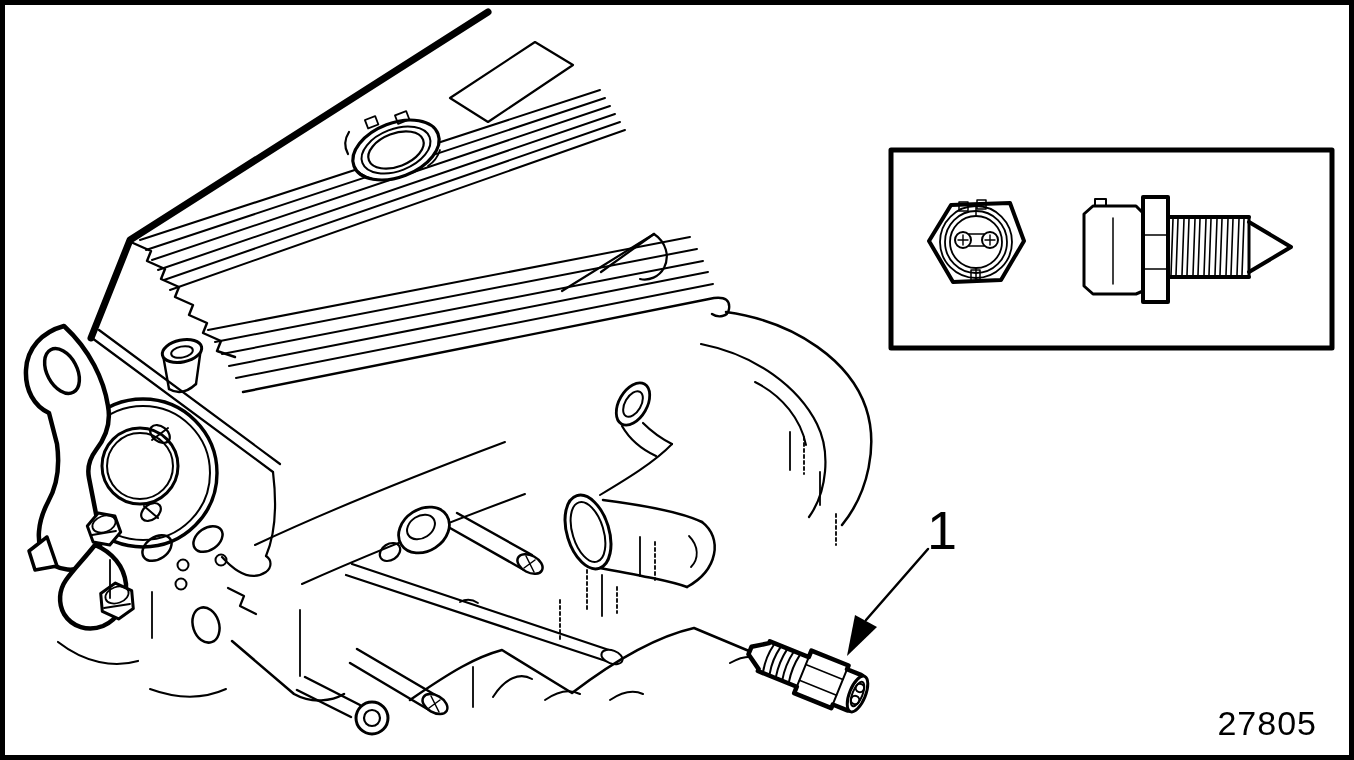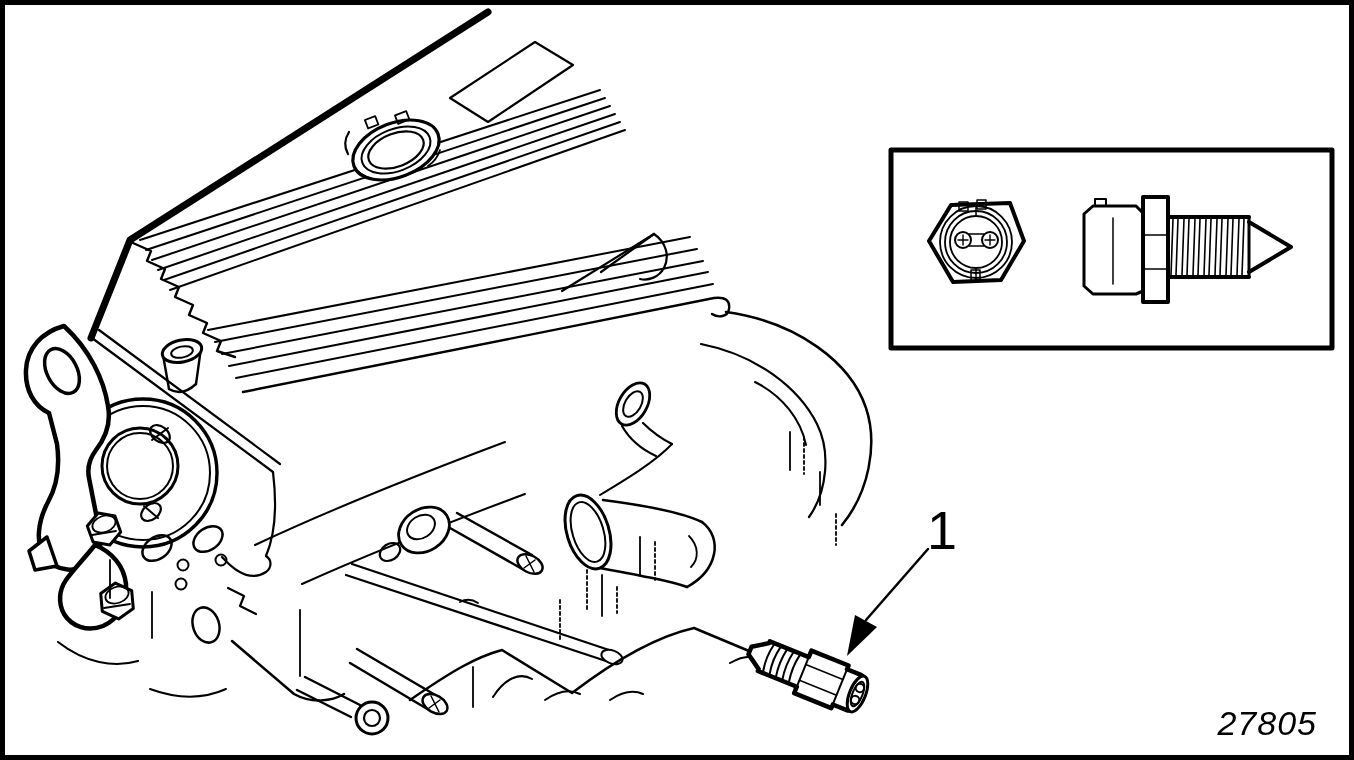--- a/index.html
+++ b/index.html
@@ -19,21 +19,20 @@
   .callout-label{
     position:absolute;left:922px;top:498px;
     font-size:54px;color:#000;line-height:1;
     font-family:"Liberation Sans", sans-serif;
   }
   .figure-code{
     position:absolute;left:1200px;top:701px;width:112px;
     text-align:right;font-size:34px;color:#000;line-height:1;
     letter-spacing:1px;
     font-family:"Liberation Sans", sans-serif;
-    font-style:italic;
   }
 </style>
 </head>
 <body>
 
 <div class="stage">
 
 <svg width="1344" height="750" viewBox="5 5 1344 750">
 
   <g>

